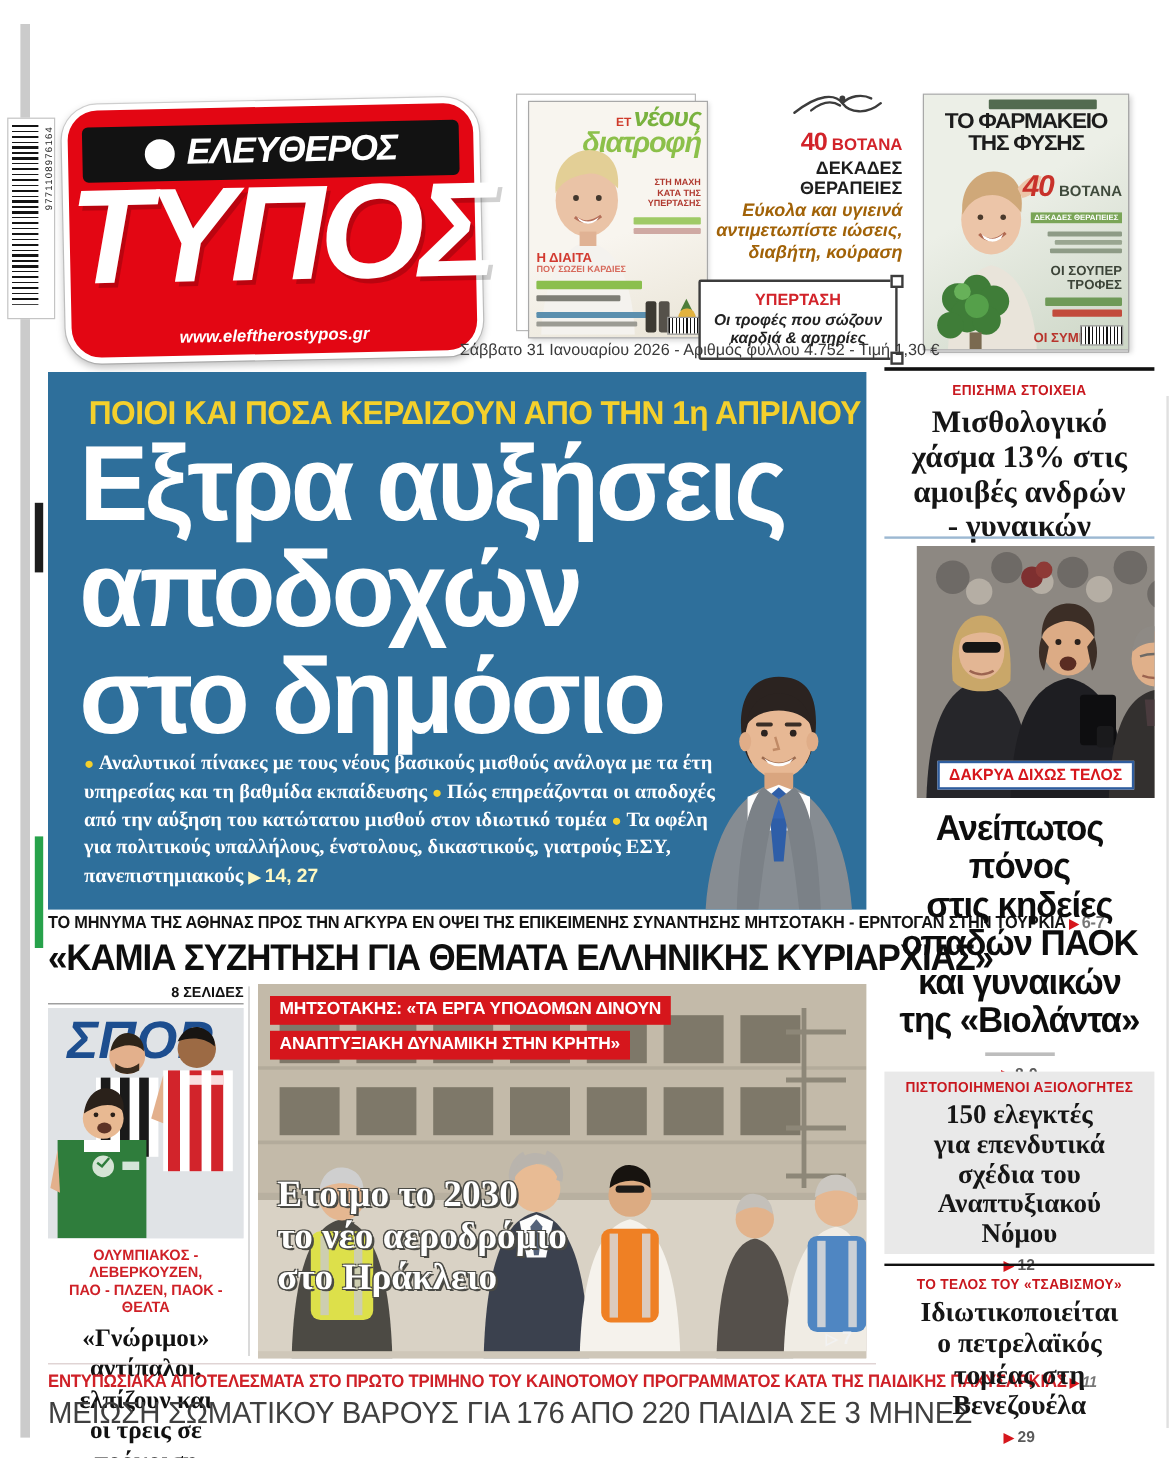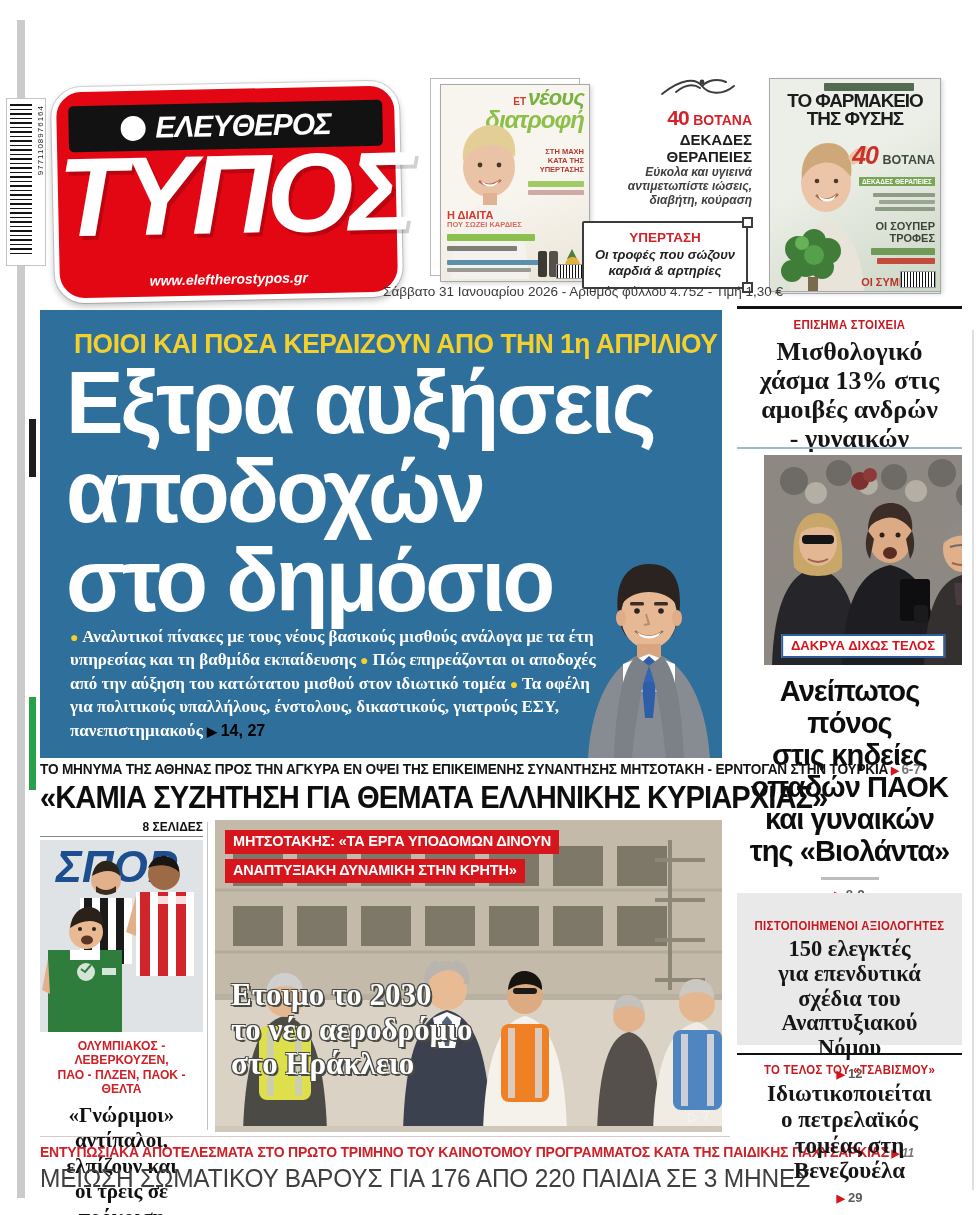--- a/index.html
+++ b/index.html
@@ -54,21 +54,21 @@
       border-left:5px solid transparent;border-right:5px solid transparent;border-bottom:10px solid #4d7e3a;}
   .bottle{position:absolute;width:9px;height:26px;background:#3d3a33;border-radius:2px;}
   .minibarcode{position:absolute;width:28px;height:13px;background:repeating-linear-gradient(90deg,#111 0 1px,#fff 1px 3px);border:1px solid #999;}
 
   
   .promo{left:596px;top:76px;width:156px;text-align:right;}
   .promo .flourish{margin:0 4px 2px 0;}
   .promo-40{color:#d2232a;font-weight:900;font-size:21px;letter-spacing:-1px;}
   .promo-botana{color:#d2232a;font-weight:900;font-size:14px;}
   .promo-bold{color:#1d1d1d;font-weight:900;font-size:15px;margin-top:1px;}
-  .promo-italic{color:#404040;font-style:italic;font-weight:700;font-size:12px;line-height:1.15;margin-top:1px;}
+  .promo-italic{color:#a16207;font-style:italic;font-weight:700;font-size:15px;line-height:1.15;margin-top:1px;}
   .hyper-box{position:relative;margin-top:14px;margin-left:-14px;width:154px;border:2px solid #3c3c3c;
       border-radius:2px;background:#fff;padding:7px 4px 8px;text-align:center;}
   .hyper-title{color:#d2232a;font-weight:900;font-size:13.5px;}
   .hyper-text{color:#222;font-style:italic;font-weight:700;font-size:13px;line-height:1.2;margin-top:2px;}
   .orn{position:absolute;width:7px;height:7px;border:2px solid #3c3c3c;background:#fff;}
   .orn.tr{top:-6px;right:-7px;}  .orn.br{bottom:-6px;right:-7px;}
 
   .cover2-wrap{left:763px;top:74px;width:178px;height:218px;}
   .cover2{left:6px;top:4px;width:170px;height:212px;background:linear-gradient(150deg,#ecefe7 40%,#ccd6c6);}
   .c2-tag{position:absolute;left:0;right:0;top:3px;text-align:center;font-size:8.5px;font-weight:900;}
@@ -87,21 +87,21 @@
 
   
   .lead{left:40px;top:310px;width:682px;height:448px;background:#2e6f9b;}
   .lead-kicker{position:absolute;left:34px;top:18px;color:#f4d02c;font-weight:900;font-size:27.5px;
       letter-spacing:-0.5px;transform:scaleX(.96);transform-origin:left;white-space:nowrap;}
   .lead-headline{position:absolute;left:26px;top:48px;color:#fff;font-weight:900;font-size:89px;
       line-height:1.0;letter-spacing:-3px;white-space:pre-line;transform:scaleX(.97);transform-origin:left;}
   .lead-bullets{position:absolute;left:30px;bottom:16px;width:545px;color:#fff;
       font-family:"Liberation Serif",serif;font-weight:700;font-size:17px;line-height:1.38;}
   .ybullet::before{content:"● ";color:#f4d02c;font-family:"Liberation Sans",sans-serif;font-size:14px;}
-  .lead-ref{color:#000000;font-weight:700;font-family:"Liberation Sans",sans-serif;font-size:16px;}
+  .lead-ref{color:#fef9c3;font-weight:700;font-family:"Liberation Sans",sans-serif;font-size:16px;}
   .lead-ref::before{content:"▶ ";font-size:13px;}
   .lead-photo{position:absolute;right:2px;bottom:0;width:142px;height:200px;}
 
   
   .diplo{left:40px;top:761px;width:682px;}
   .diplo-kicker{color:#141414;font-weight:900;font-size:14.5px;letter-spacing:-0.2px;white-space:nowrap;
       transform:scaleX(.94);transform-origin:left;}
   .ref-red::before{content:" ▶ ";color:#d6161c;font-size:11px;}
   .ref-grey{color:#777;font-weight:700;}
   .diplo-head{margin-top:3px;color:#0e0e0e;font-weight:900;font-size:31px;letter-spacing:-1px;
@@ -150,21 +150,21 @@
   .side-rule-blue{left:737px;top:447px;width:225px;height:2px;background:#9cb8d2;}
   .funeral{left:737px;top:455px;}
   .funeral-photo{position:relative;height:210px;overflow:hidden;background:#8a8580;margin-left:27px;}
   .funeral-label{position:absolute;left:50%;bottom:7px;transform:translateX(-50%) scaleX(.97);
       background:#fff;border:2px solid #2f5d9e;color:#d6161c;font-weight:900;font-size:13.5px;
       padding:2px 8px 3px;white-space:nowrap;}
   .funeral-head{margin-top:10px;color:#0d0d0d;font-weight:900;font-size:30px;line-height:1.07;
       letter-spacing:-1px;white-space:pre-line;transform:scaleX(.97);}
   .refrow{display:flex;align-items:center;justify-content:center;gap:7px;margin-top:9px;flex-direction:column;}
   .refrow .line{width:58px;height:3px;background:#bdbdbd;}
-  .auditors{left:737px;top:893px;height:152px;background:#e9e9e9;padding-top:26px;box-sizing:border-box;}
+  .auditors{left:737px;top:893px;height:152px;background:#e9e9e9;padding-top:6px;box-sizing:border-box;}
   .auditors .serif-head{font-size:22.5px;line-height:1.1;margin-top:4px;}
   .auditors .pageref{display:block;margin-top:5px;}
   .side-rule-black{left:737px;top:1053px;width:225px;height:2px;background:#111;}
   .venezuela{left:737px;top:1063px;}
   .venezuela .serif-head{font-size:23px;line-height:1.12;margin-top:4px;}
   .venezuela .pageref{display:block;margin-top:6px;}
 </style>
 </head>
 <body>
 

